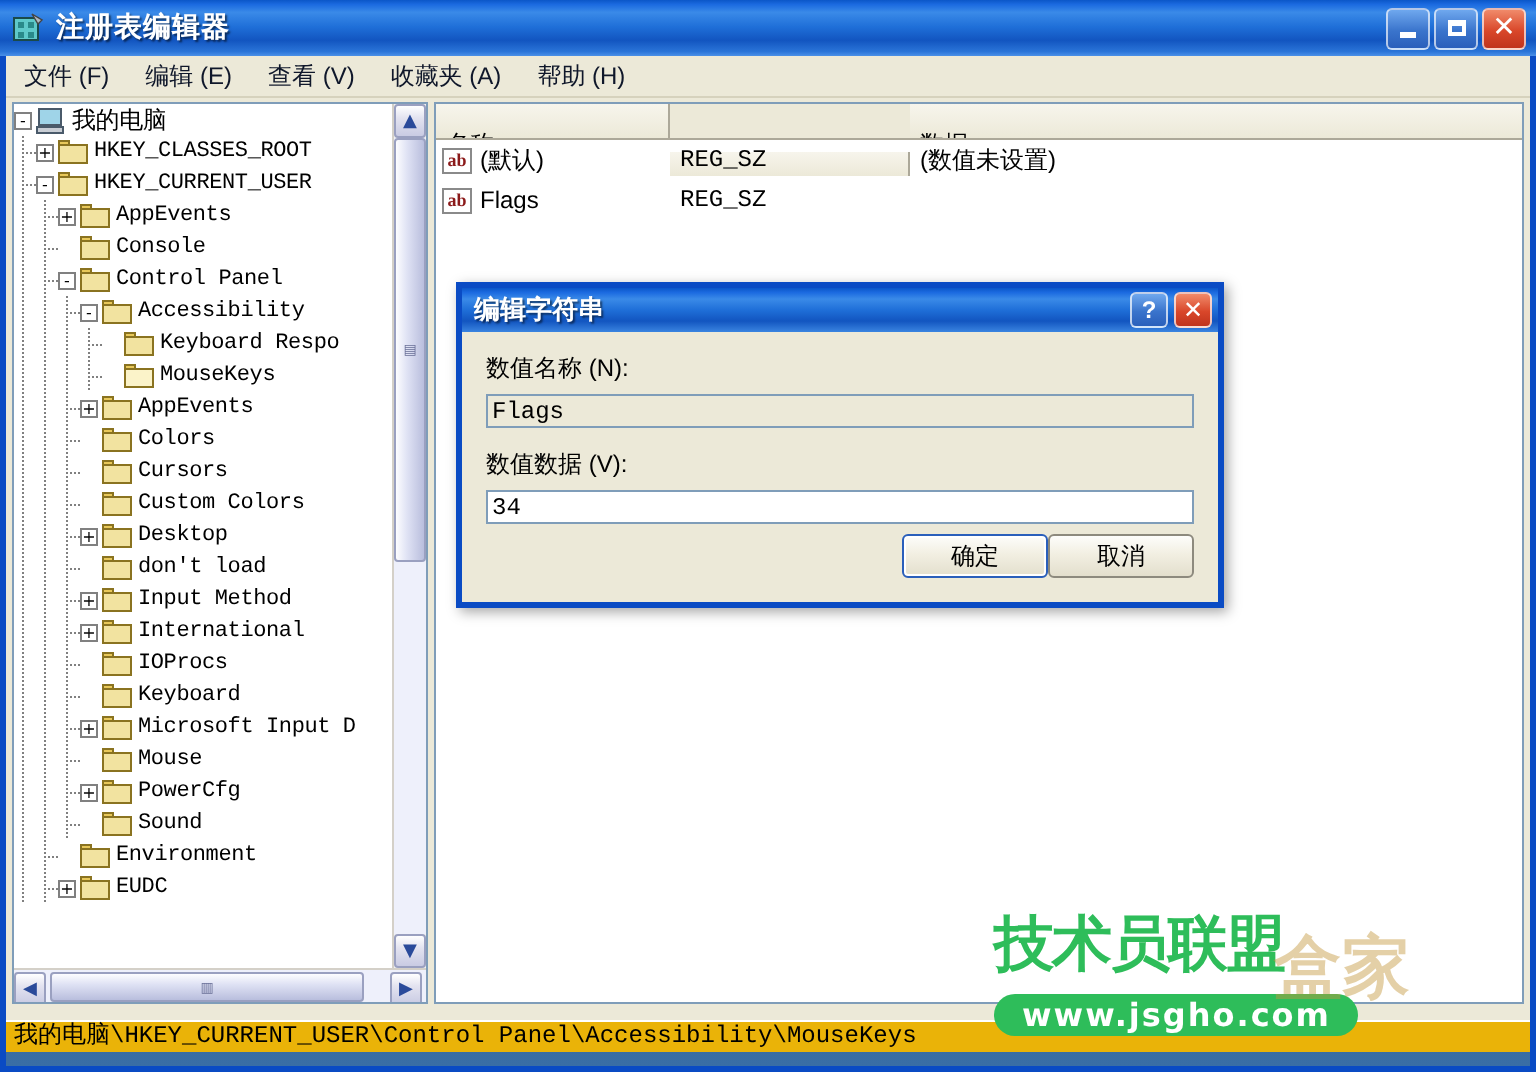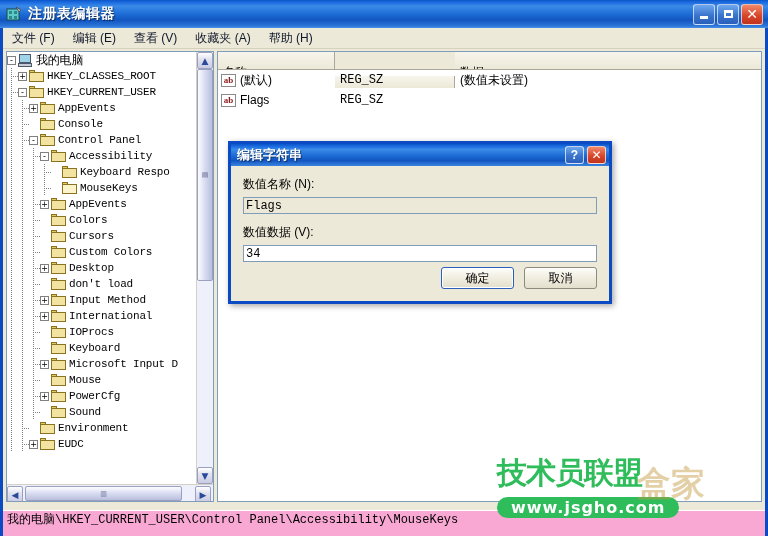--- a/index.html
+++ b/index.html
@@ -178,24 +178,24 @@
   .ab-icon{
     width:15px;height:13px;background:#ffffff;border:1px solid #8a8a8a;
     box-sizing:border-box;margin-right:4px;flex:0 0 auto;position:relative;
     font-size:9px;line-height:11px;text-align:center;color:#8b1a1a;font-weight:bold;
     font-family:"Liberation Serif","DejaVu Serif",serif;
   }
   .mono{font-family:"Liberation Mono","DejaVu Sans Mono",monospace;}
 
   
   .statusbar{
-    position:absolute;left:3px;top:510px;width:762px;height:27px;
-    background:#f9a8d4;box-sizing:border-box;
+    position:absolute;left:3px;top:510px;width:762px;height:16px;
+    background:#eab308;box-sizing:border-box;
     border-top:1px solid #ffffff;
-    display:flex;align-items:flex-start;
+    display:flex;align-items:flex-end;
   }
   .status-text{
     font-family:"Liberation Mono","DejaVu Sans Mono",monospace;
     font-size:12px;color:#000;padding-left:4px;white-space:nowrap;
   }
 
   
   .dialog{
     position:absolute;left:228px;top:141px;width:384px;height:163px;
     background:#ece9d8;
@@ -226,21 +226,21 @@
   .dlg-body{padding:10px 12px 0 12px;position:relative;height:135px;box-sizing:border-box;}
   .dlg-label{font-size:12px;color:#000;margin-bottom:4px;}
   .dlg-input{
     width:100%;height:17px;box-sizing:border-box;
     border:1px solid #7f9db9;background:#ffffff;
     font-family:"Liberation Mono","DejaVu Sans Mono",monospace;
     font-size:12px;padding:1px 2px;color:#000;outline:none;
   }
   .dlg-input.readonly{background:#ece9d8;color:#000;}
   .dlg-buttons{
-    position:absolute;right:12px;bottom:12px;display:flex;gap:10px;
+    position:absolute;right:12px;bottom:12px;display:flex;
   }
   .pbtn{
     width:73px;height:22px;box-sizing:border-box;
     background:linear-gradient(to bottom,#fdfdfb,#f2efe2 45%,#e3dfcd);
     border:1px solid #8d8a7e;border-radius:3px;
     font-size:12px;color:#000;
     display:flex;align-items:center;justify-content:center;
   }
   .pbtn.default{
     border:1px solid #2a5fbb;

